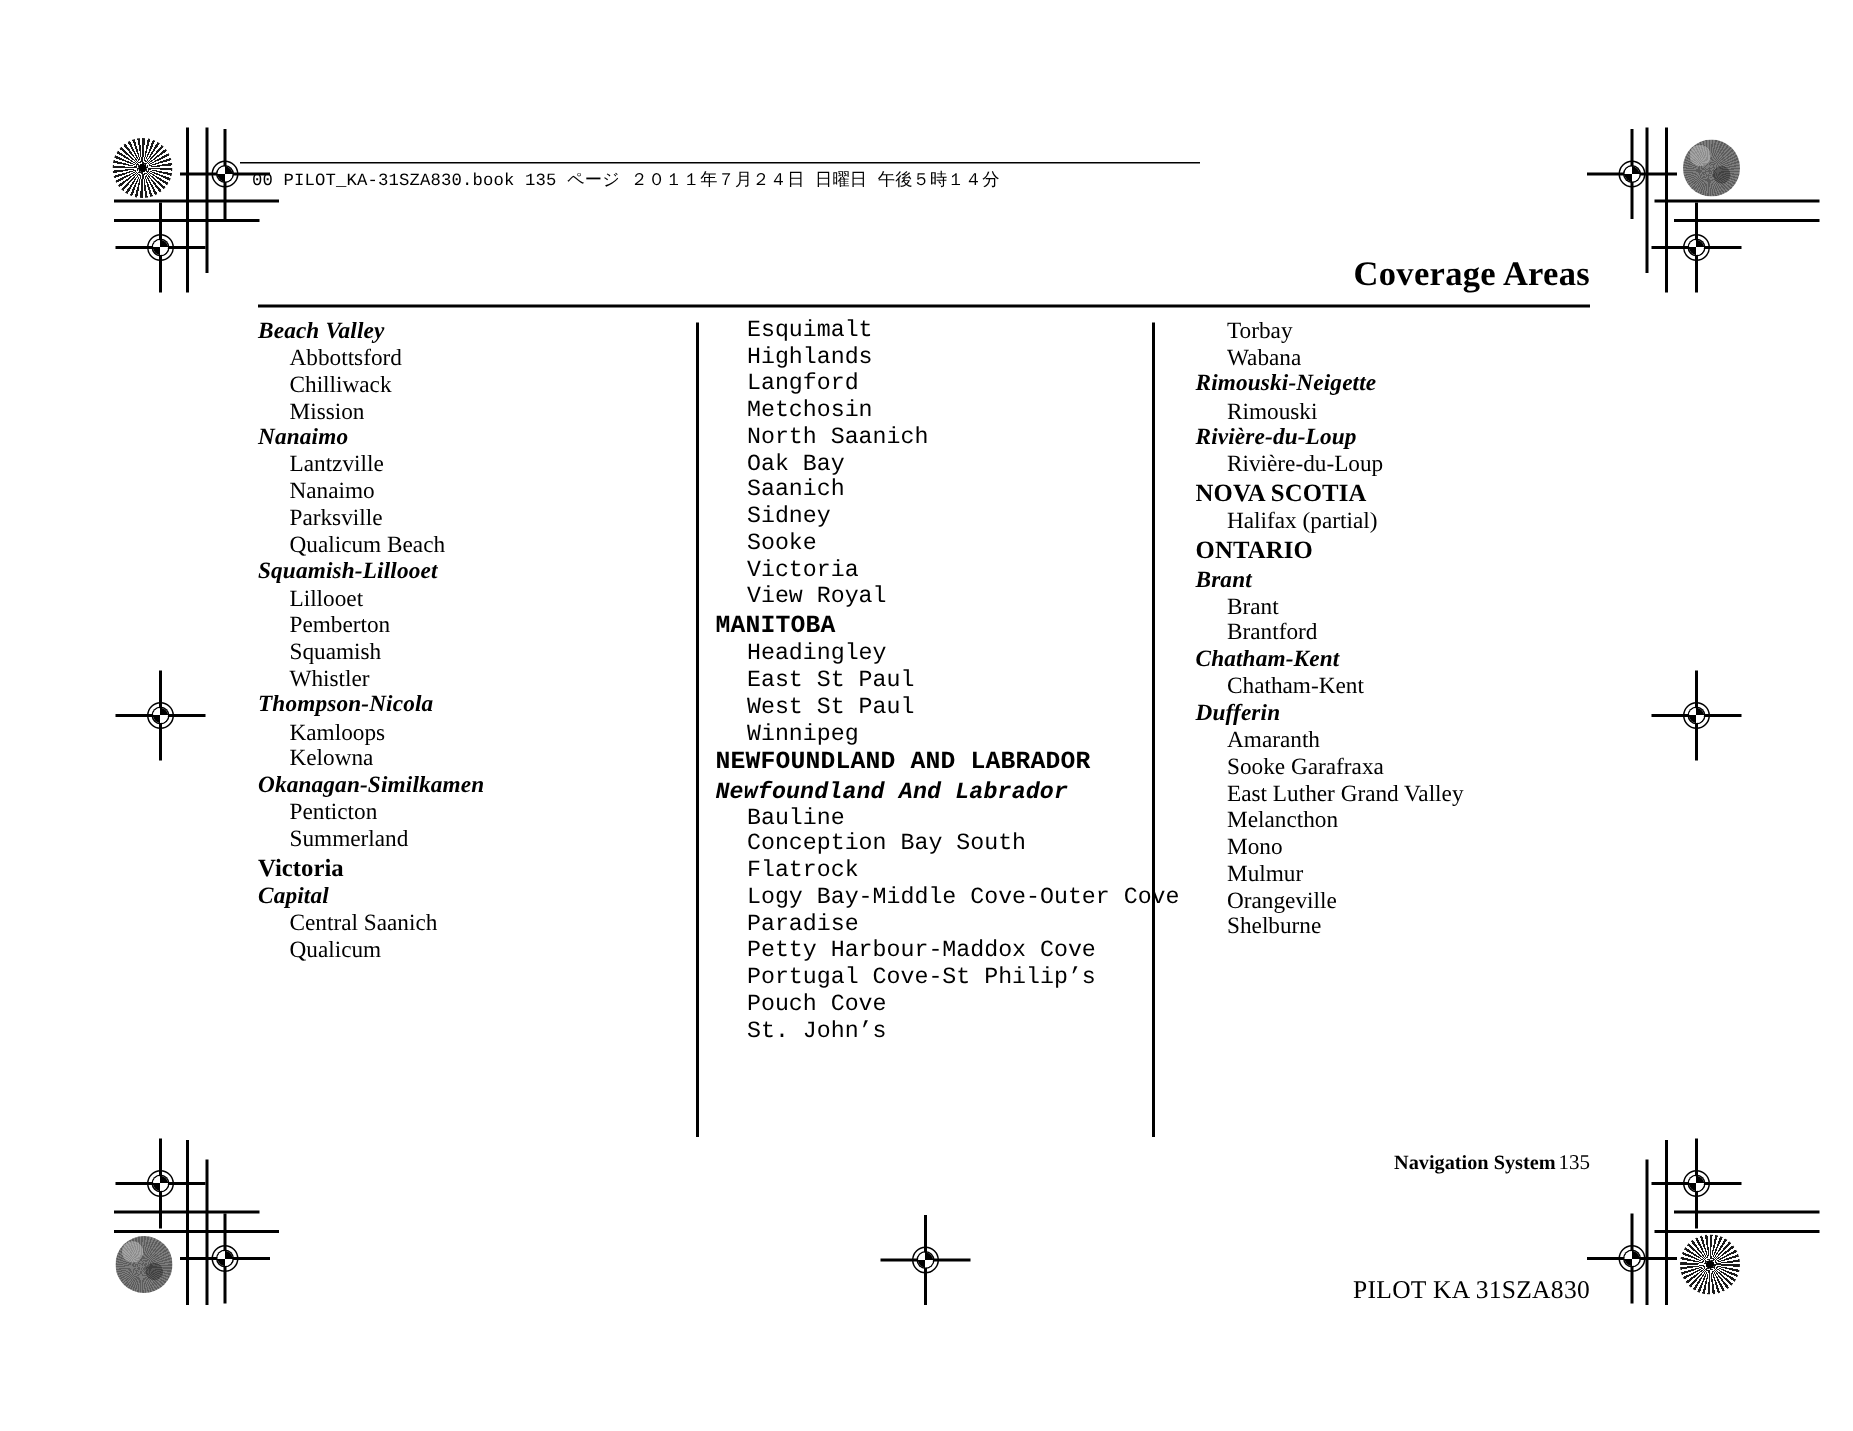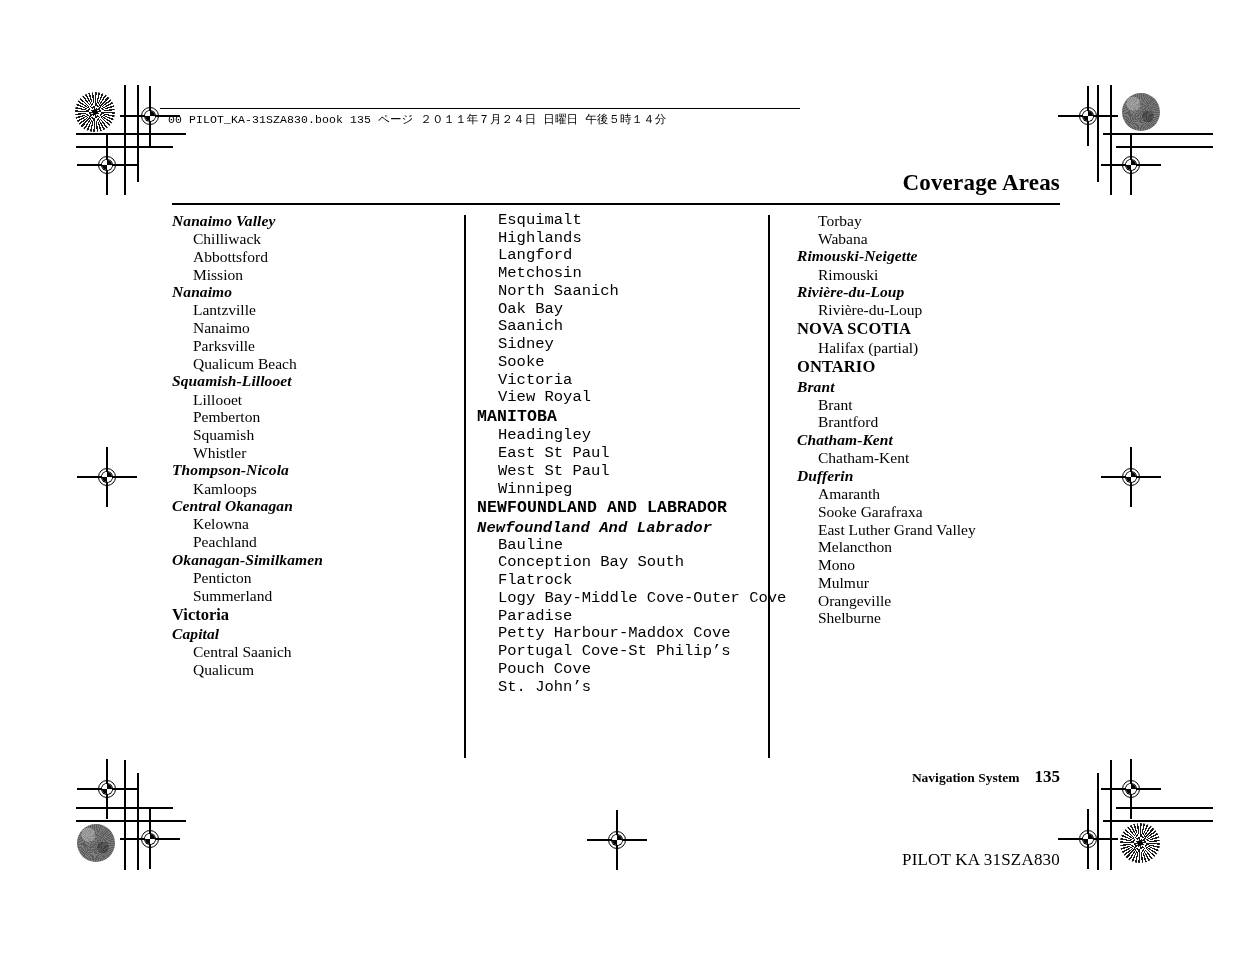--- a/index.html
+++ b/index.html
@@ -87,21 +87,21 @@
     padding-left:21px;white-space:nowrap;
   }
   .entry .note{}
   .grp{margin:0;padding:0;}
 
   
   .footer{
     position:absolute;right:175px;top:767px;
     font-size:13.5px;font-weight:bold;white-space:nowrap;
   }
-  .footer .pg{font-size:17px;font-weight:bold;margin-left:15px;}
+  .footer .pg{font-size:14px;font-weight:normal;margin-left:2px;}
   .imprint{
     position:absolute;right:175px;top:850px;
     font-size:17px;white-space:nowrap;letter-spacing:.2px;
   }
 </style>
 </head>
 <body>
 
 <div class="page">
 
@@ -201,23 +201,23 @@
   <div class="slug">00 PILOT_KA-31SZA830.book   135 ページ   ２０１１年７月２４日   日曜日   午後５時１４分</div>
 
   <div class="page-title">Coverage Areas</div>
   <div class="title-rule"></div>
 
   <div class="cols">
     <div class="divider div-1"></div>
     <div class="divider div-2"></div>
     <div class="col col-1">
         <div class="grp">
-          <div class="h-region">Nanaimo Valley</div>
+          <div class="h-region">Beach Valley</div>
+          <div class="entry">Abbottsford</div>
           <div class="entry">Chilliwack</div>
-          <div class="entry">Abbottsford</div>
           <div class="entry">Mission</div>
         </div>
         <div class="grp">
           <div class="h-region">Nanaimo</div>
           <div class="entry">Lantzville</div>
           <div class="entry">Nanaimo</div>
           <div class="entry">Parksville</div>
           <div class="entry">Qualicum Beach</div>
         </div>
         <div class="grp">
@@ -225,23 +225,21 @@
           <div class="entry">Lillooet</div>
           <div class="entry">Pemberton</div>
           <div class="entry">Squamish</div>
           <div class="entry">Whistler</div>
         </div>
         <div class="grp">
           <div class="h-region">Thompson-Nicola</div>
           <div class="entry">Kamloops</div>
         </div>
         <div class="grp">
-          <div class="h-region">Central Okanagan</div>
           <div class="entry">Kelowna</div>
-          <div class="entry">Peachland</div>
         </div>
         <div class="grp">
           <div class="h-region">Okanagan-Similkamen</div>
           <div class="entry">Penticton</div>
           <div class="entry">Summerland</div>
         </div>
         <div class="grp">
           <div class="h-city">Victoria</div>
         </div>
         <div class="grp">

